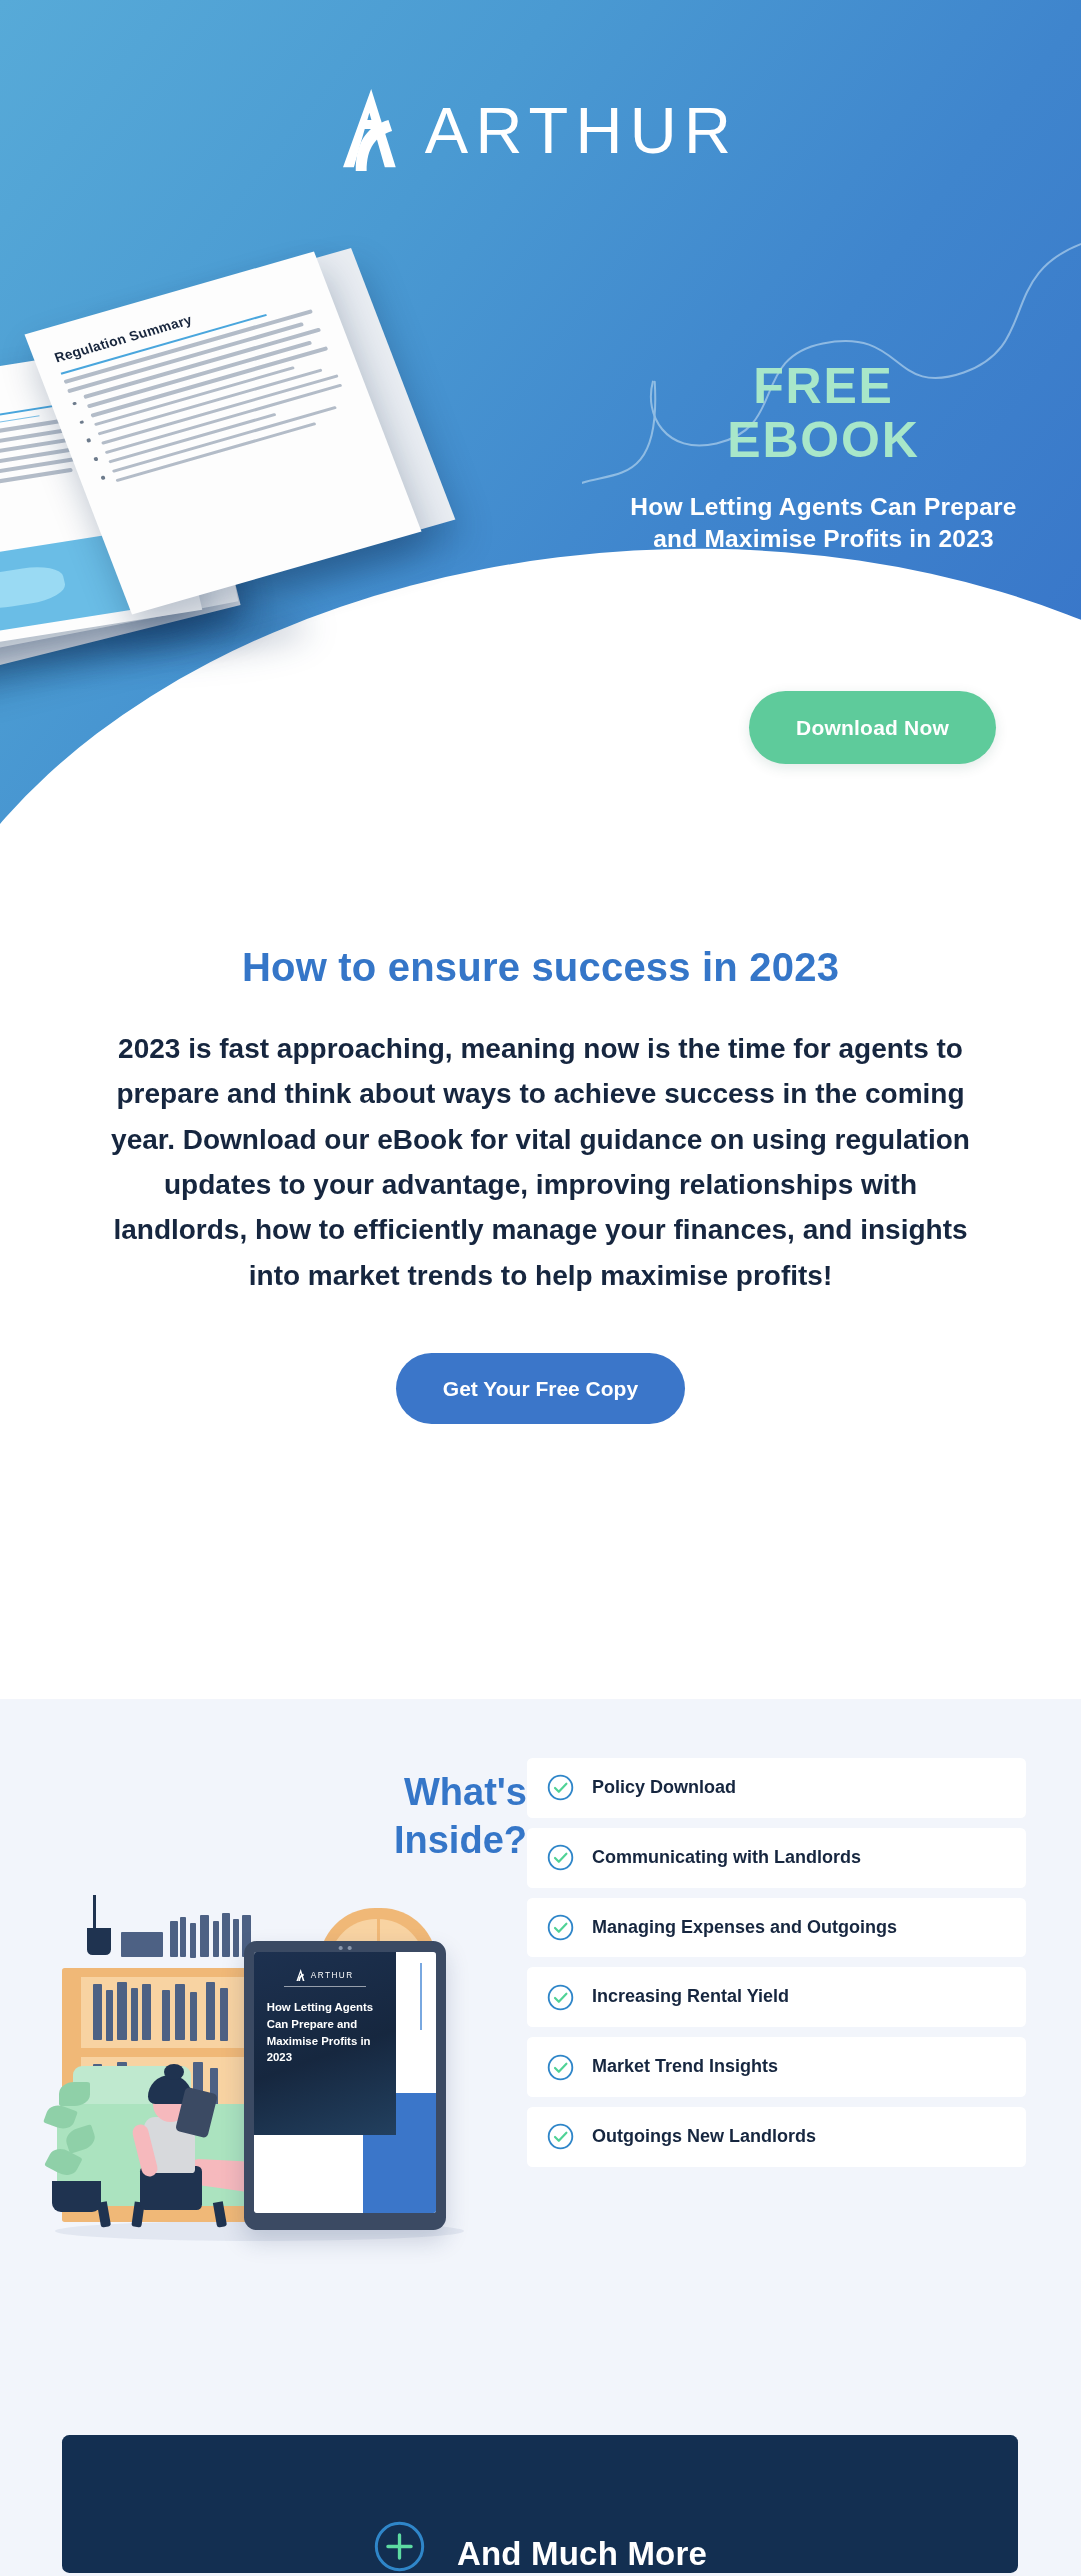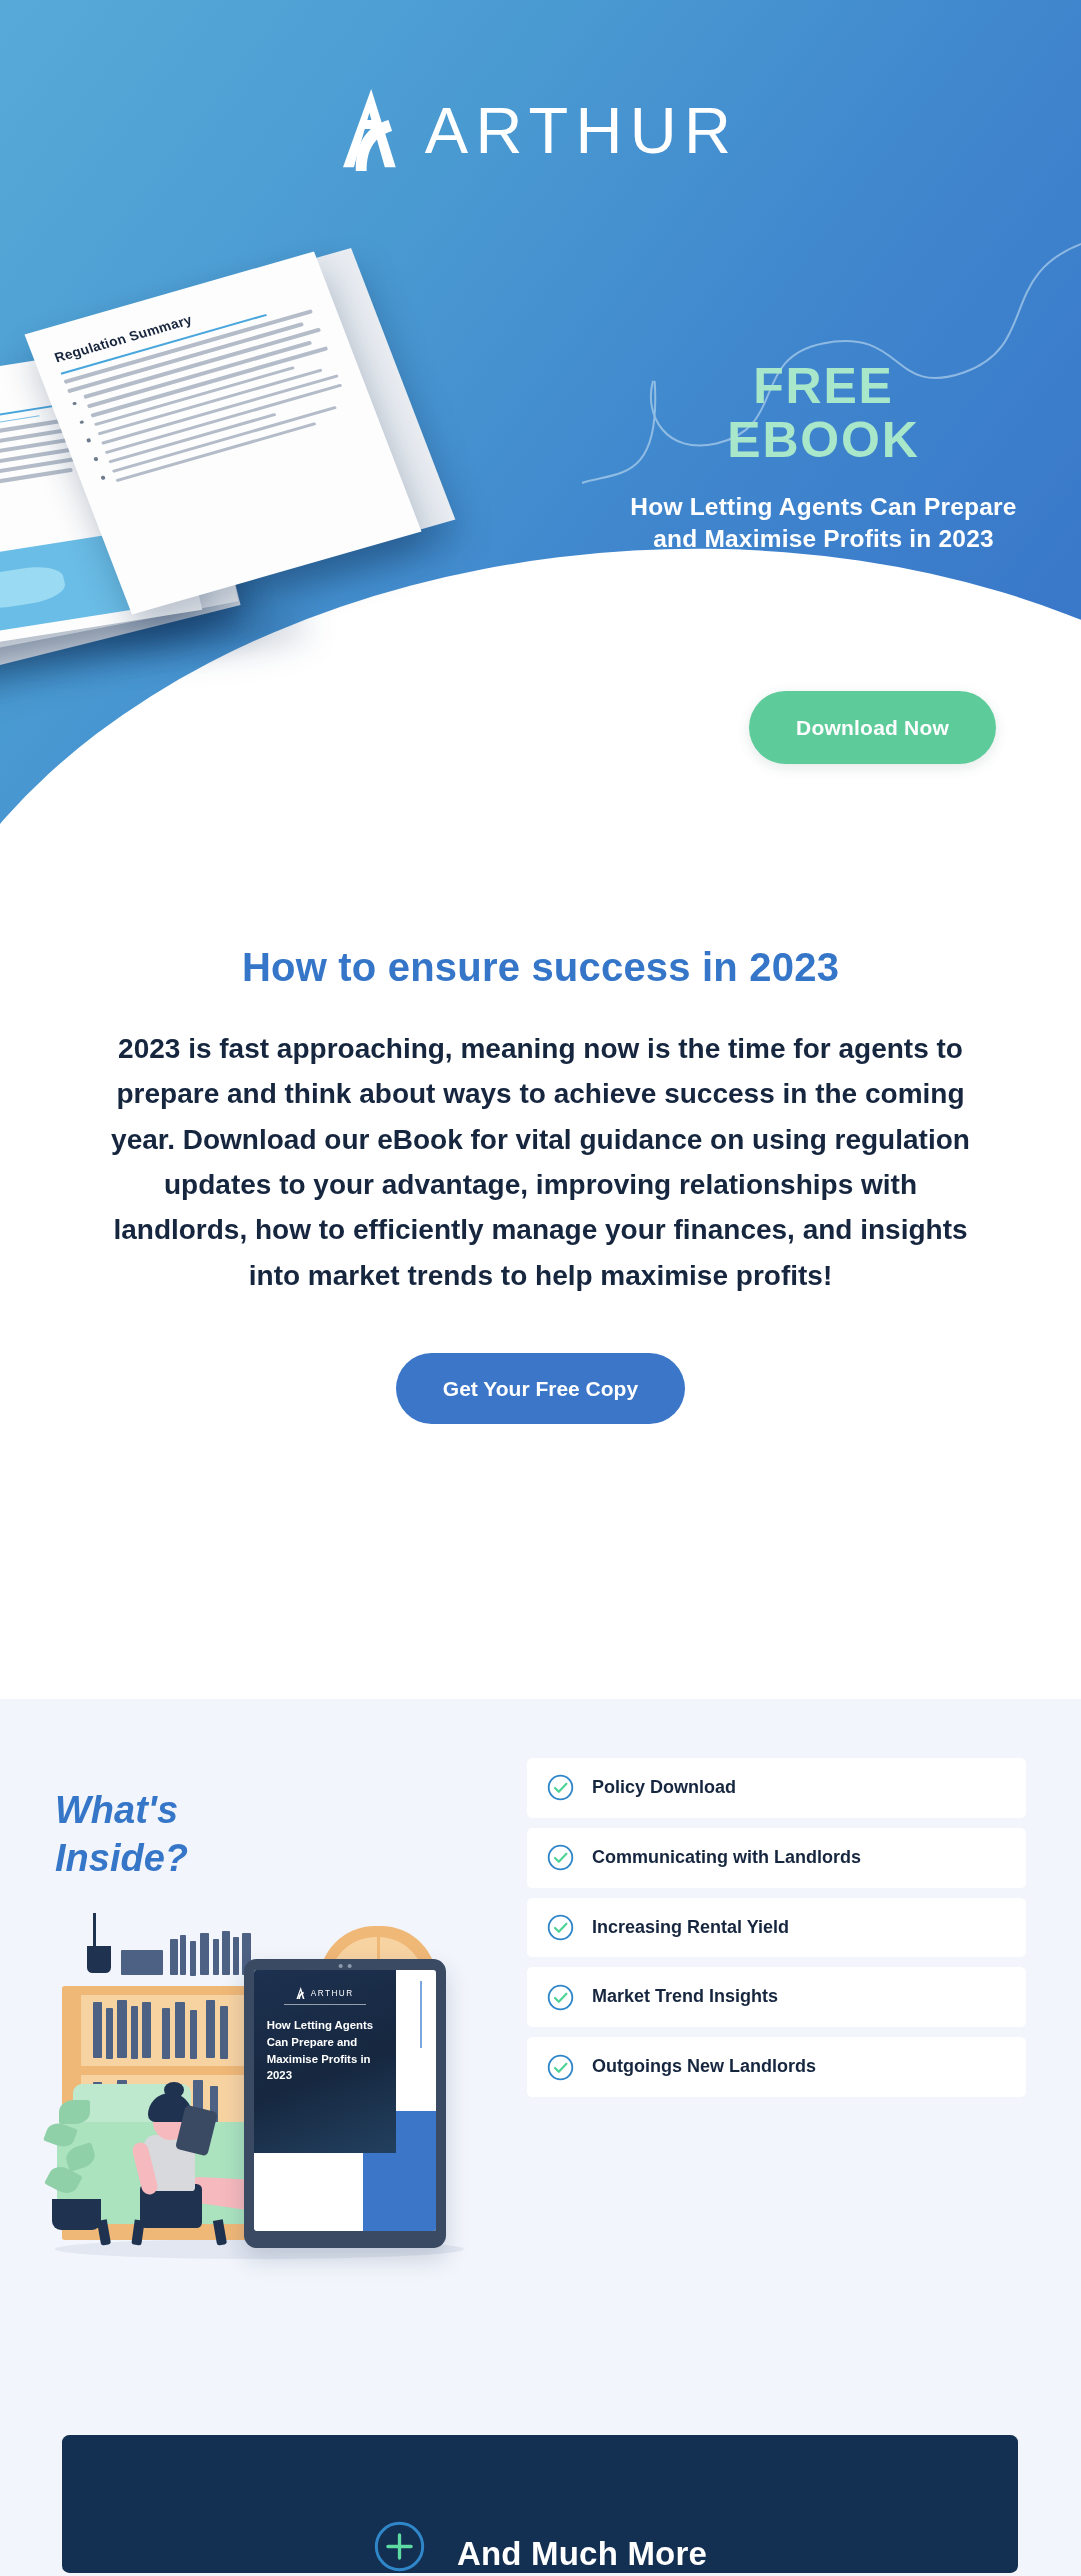--- a/index.html
+++ b/index.html
@@ -116,22 +116,22 @@
     border:none; border-radius:40px; padding:23.6px 47px; cursor:pointer;
   }
 
   
   .bot { position:relative; width:1081px; height:877px; background:#f2f5fb; }
   .bot-grid {
     position:relative; display:flex; gap:0; padding:50px 55px 0 55px;
   }
   .bot-left { width:472px; position:relative; }
   .whats-inside {
-    text-align:left; color:#3576c8; font-size:38px; font-weight:700;
-    line-height:1.25; margin-top:38px;font-style:italic;
+    text-align:right; color:#3576c8; font-size:38px; font-weight:700;
+    line-height:1.25; margin-top:20px;
   }
 
   
   .illus { position:relative; width:454px; height:363px; margin-top:23.6px; margin-left:-9px;}
   .il-arch { position:absolute; left:273px; top:20px; width:118px; height:136px;
              background:#f0b877; border-radius:56px 56px 0 0; }
   .il-arch-in{ position:absolute; left:283px; top:31px; width:96px; height:127px;
              background:#f8d3a2; border-radius:47px 47px 0 0;}
   .il-arch-in:after{content:"";position:absolute;left:50%;top:0;width:2.7px;height:100%;background:#f0b877;}
   .il-shelf { position:absolute; left:16.4px; top:80px; width:264px; height:254px; background:#f0b877; border-radius:2.7px;}
@@ -405,20 +405,27 @@
       </div>
 
       <div class="feat">
         <svg class="feat-ico" viewBox="0 0 32 32">
           <circle cx="16" cy="16" r="14" fill="none" stroke="#2f86c9" stroke-width="2.2"></circle>
           <path d="M9.5 16.5 L14 21 L23 11.5" fill="none" stroke="#4fd296" stroke-width="2.6" stroke-linecap="round" stroke-linejoin="round"></path>
         </svg>
         <span class="feat-label">Communicating with Landlords</span>
       </div>
 
+      <div class="feat">
+        <svg class="feat-ico" viewBox="0 0 32 32">
+          <circle cx="16" cy="16" r="14" fill="none" stroke="#2f86c9" stroke-width="2.2"></circle>
+          <path d="M9.5 16.5 L14 21 L23 11.5" fill="none" stroke="#4fd296" stroke-width="2.6" stroke-linecap="round" stroke-linejoin="round"></path>
+        </svg>
+        <span class="feat-label">Managing Expenses and Outgoings</span>
+      </div>
 
       <div class="feat">
         <svg class="feat-ico" viewBox="0 0 32 32">
           <circle cx="16" cy="16" r="14" fill="none" stroke="#2f86c9" stroke-width="2.2"></circle>
           <path d="M9.5 16.5 L14 21 L23 11.5" fill="none" stroke="#4fd296" stroke-width="2.6" stroke-linecap="round" stroke-linejoin="round"></path>
         </svg>
         <span class="feat-label">Increasing Rental Yield</span>
       </div>
 
       <div class="feat">

